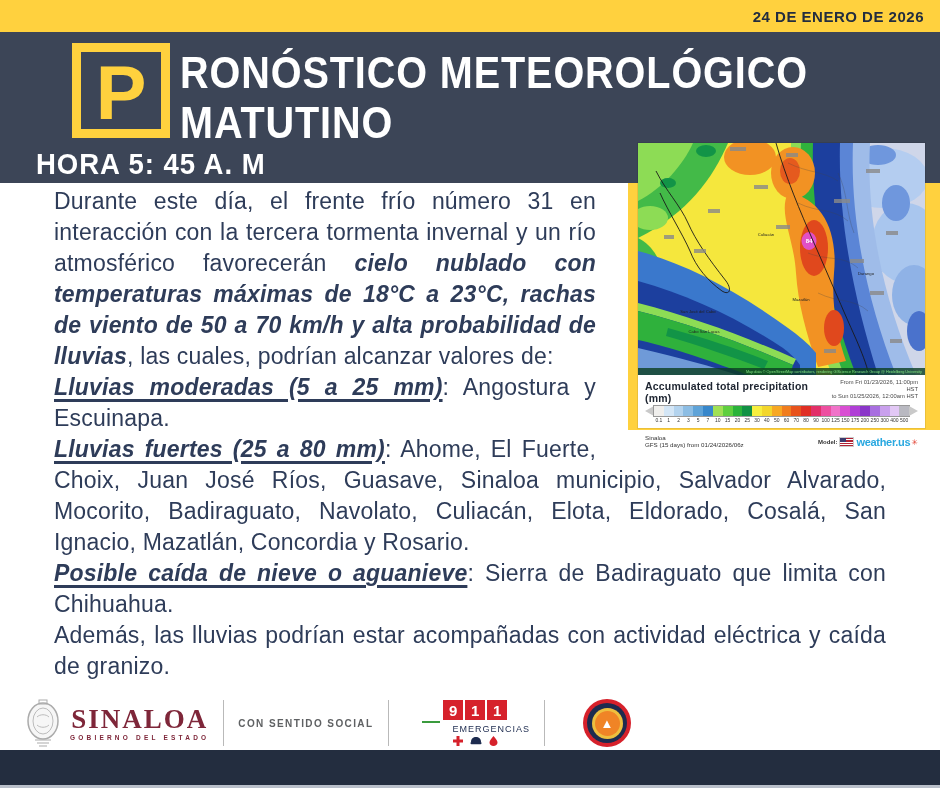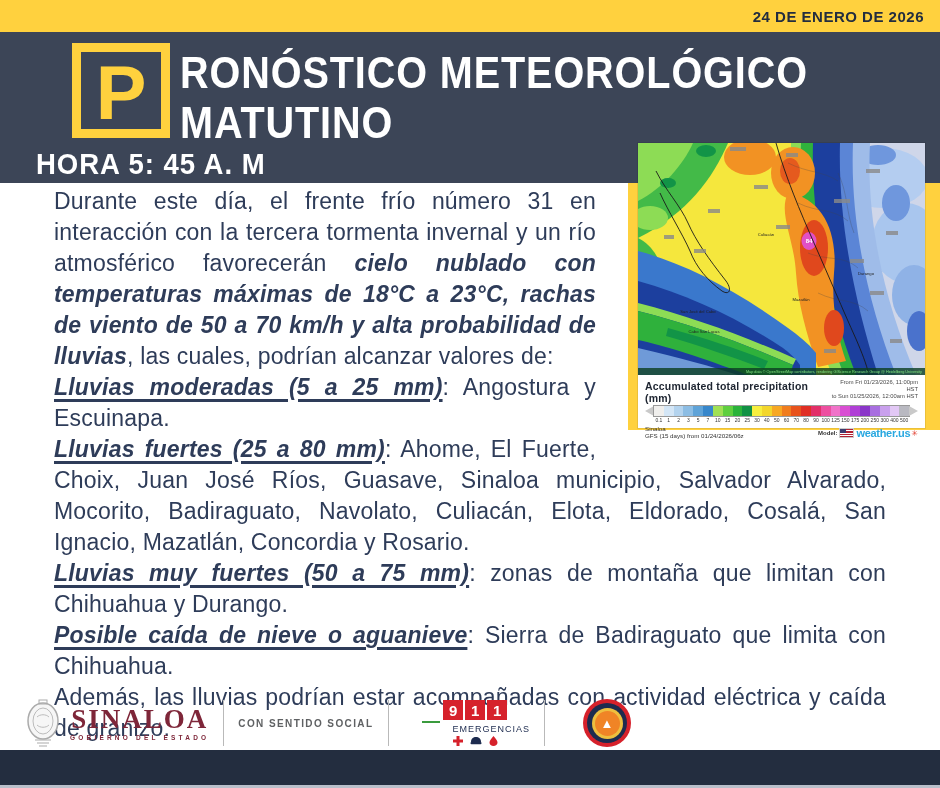--- a/index.html
+++ b/index.html
@@ -33,21 +33,21 @@
   .legend-period{text-align:right;font-size:5.8px;color:#4a4a4a;line-height:7px;padding-top:2px;}
   .scale-row{display:flex;align-items:center;margin-top:2px;}
   .arrow-l{width:0;height:0;border-top:5px solid transparent;border-bottom:5px solid transparent;
            border-right:9px solid #c9c9c9;}
   .arrow-r{width:0;height:0;border-top:5px solid transparent;border-bottom:5px solid transparent;
            border-left:9px solid #c9c9c9;}
   .scale-bar{flex:1;display:flex;height:10px;outline:1px solid #999;}
   .scale-bar .cell{flex:1;}
   .scale-ticks{display:flex;margin:1px 9px 0 9px;}
   .scale-ticks .tick{flex:1;text-align:center;font-size:5px;color:#333;}
-  .legend-foot{display:flex;justify-content:space-between;align-items:flex-end;margin-top:2px;gap:39px;}
+  .legend-foot{display:flex;justify-content:space-between;align-items:flex-end;margin-top:11px;gap:39px;}
   .legend-region{font-size:6.2px;color:#333;line-height:7px;}
   .legend-brand{display:flex;align-items:center;gap:3px;}
   .model-label{font-size:6px;font-weight:bold;color:#333;}
   .flag{position:relative;width:13px;height:8px;background:repeating-linear-gradient(180deg,#b22234 0 1.2px,#ffffff 1.2px 2.4px);outline:1px solid #ccc;}
   .flag::after{content:'';position:absolute;left:0;top:0;width:6px;height:4px;background:#3c3b6e;}
   .brand-name{font-size:11px;font-weight:bold;color:#29a8e0;letter-spacing:-.3px;}
   .brand-spark{color:#e0392a;font-size:8px;margin-left:-2px;}
 
   
   .bodytext{position:absolute;left:0;top:186px;width:940px;padding:0 54px;box-sizing:border-box;
@@ -104,21 +104,20 @@
       <div class="t2">MATUTINO</div>
     </div>
     <div class="hora">HORA 5: 45 A. M</div>
   </div>
 
   <div class="bodytext">
     <div class="map-gap"></div>
     <p><span>Durante este día, el frente frío número 31 en interacción con la tercera tormenta invernal y un río atmosférico favorecerán </span><span class="bi">cielo nublado con temperaturas máximas de 18°C a 23°C, rachas de viento de 50 a 70 km/h y alta probabilidad de lluvias</span><span>, las cuales, podrían alcanzar valores de:</span></p>
     <p><span class="biu">Lluvias moderadas (5 a 25 mm)</span><span>: Angostura y Escuinapa.</span></p>
     <p><span class="biu">Lluvias fuertes (25 a 80 mm)</span><span>: Ahome, El Fuerte, Choix, Juan José Ríos, Guasave, Sinaloa municipio, Salvador Alvarado, Mocorito, Badiraguato, Navolato, Culiacán, Elota, Eldorado, Cosalá, San Ignacio, Mazatlán, Concordia y Rosario.</span></p>
-    <p><span class="biu">Lluvias muy fuertes (50 a 75 mm)</span><span>: zonas de montaña que limitan con Chihuahua y Durango.</span></p>
     <p><span class="biu">Posible caída de nieve o aguanieve</span><span>: Sierra de Badiraguato que limita con Chihuahua.</span></p>
     <p>Además, las lluvias podrían estar acompañadas con actividad eléctrica y caída de granizo.</p>
   </div>
 
   <div class="map-frame"></div>
 
   <div class="map-panel">
     <svg class="map-gfx" viewBox="0 0 287 232" preserveAspectRatio="none">
       <rect x="0" y="0" width="287" height="232" fill="#cfd6e9"></rect>
 

